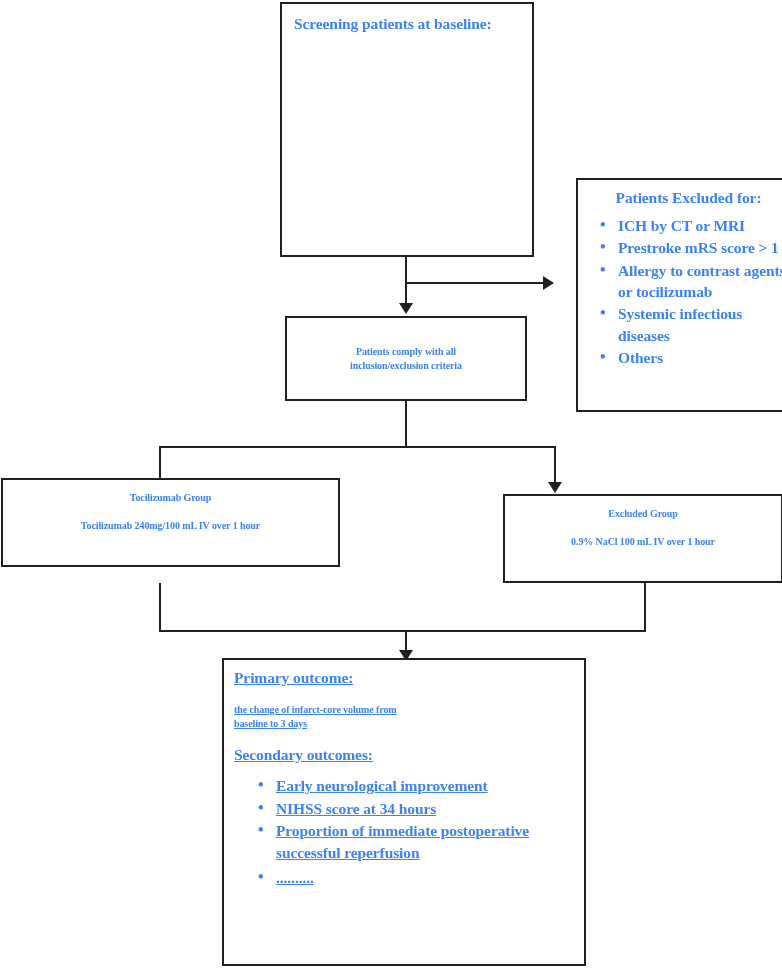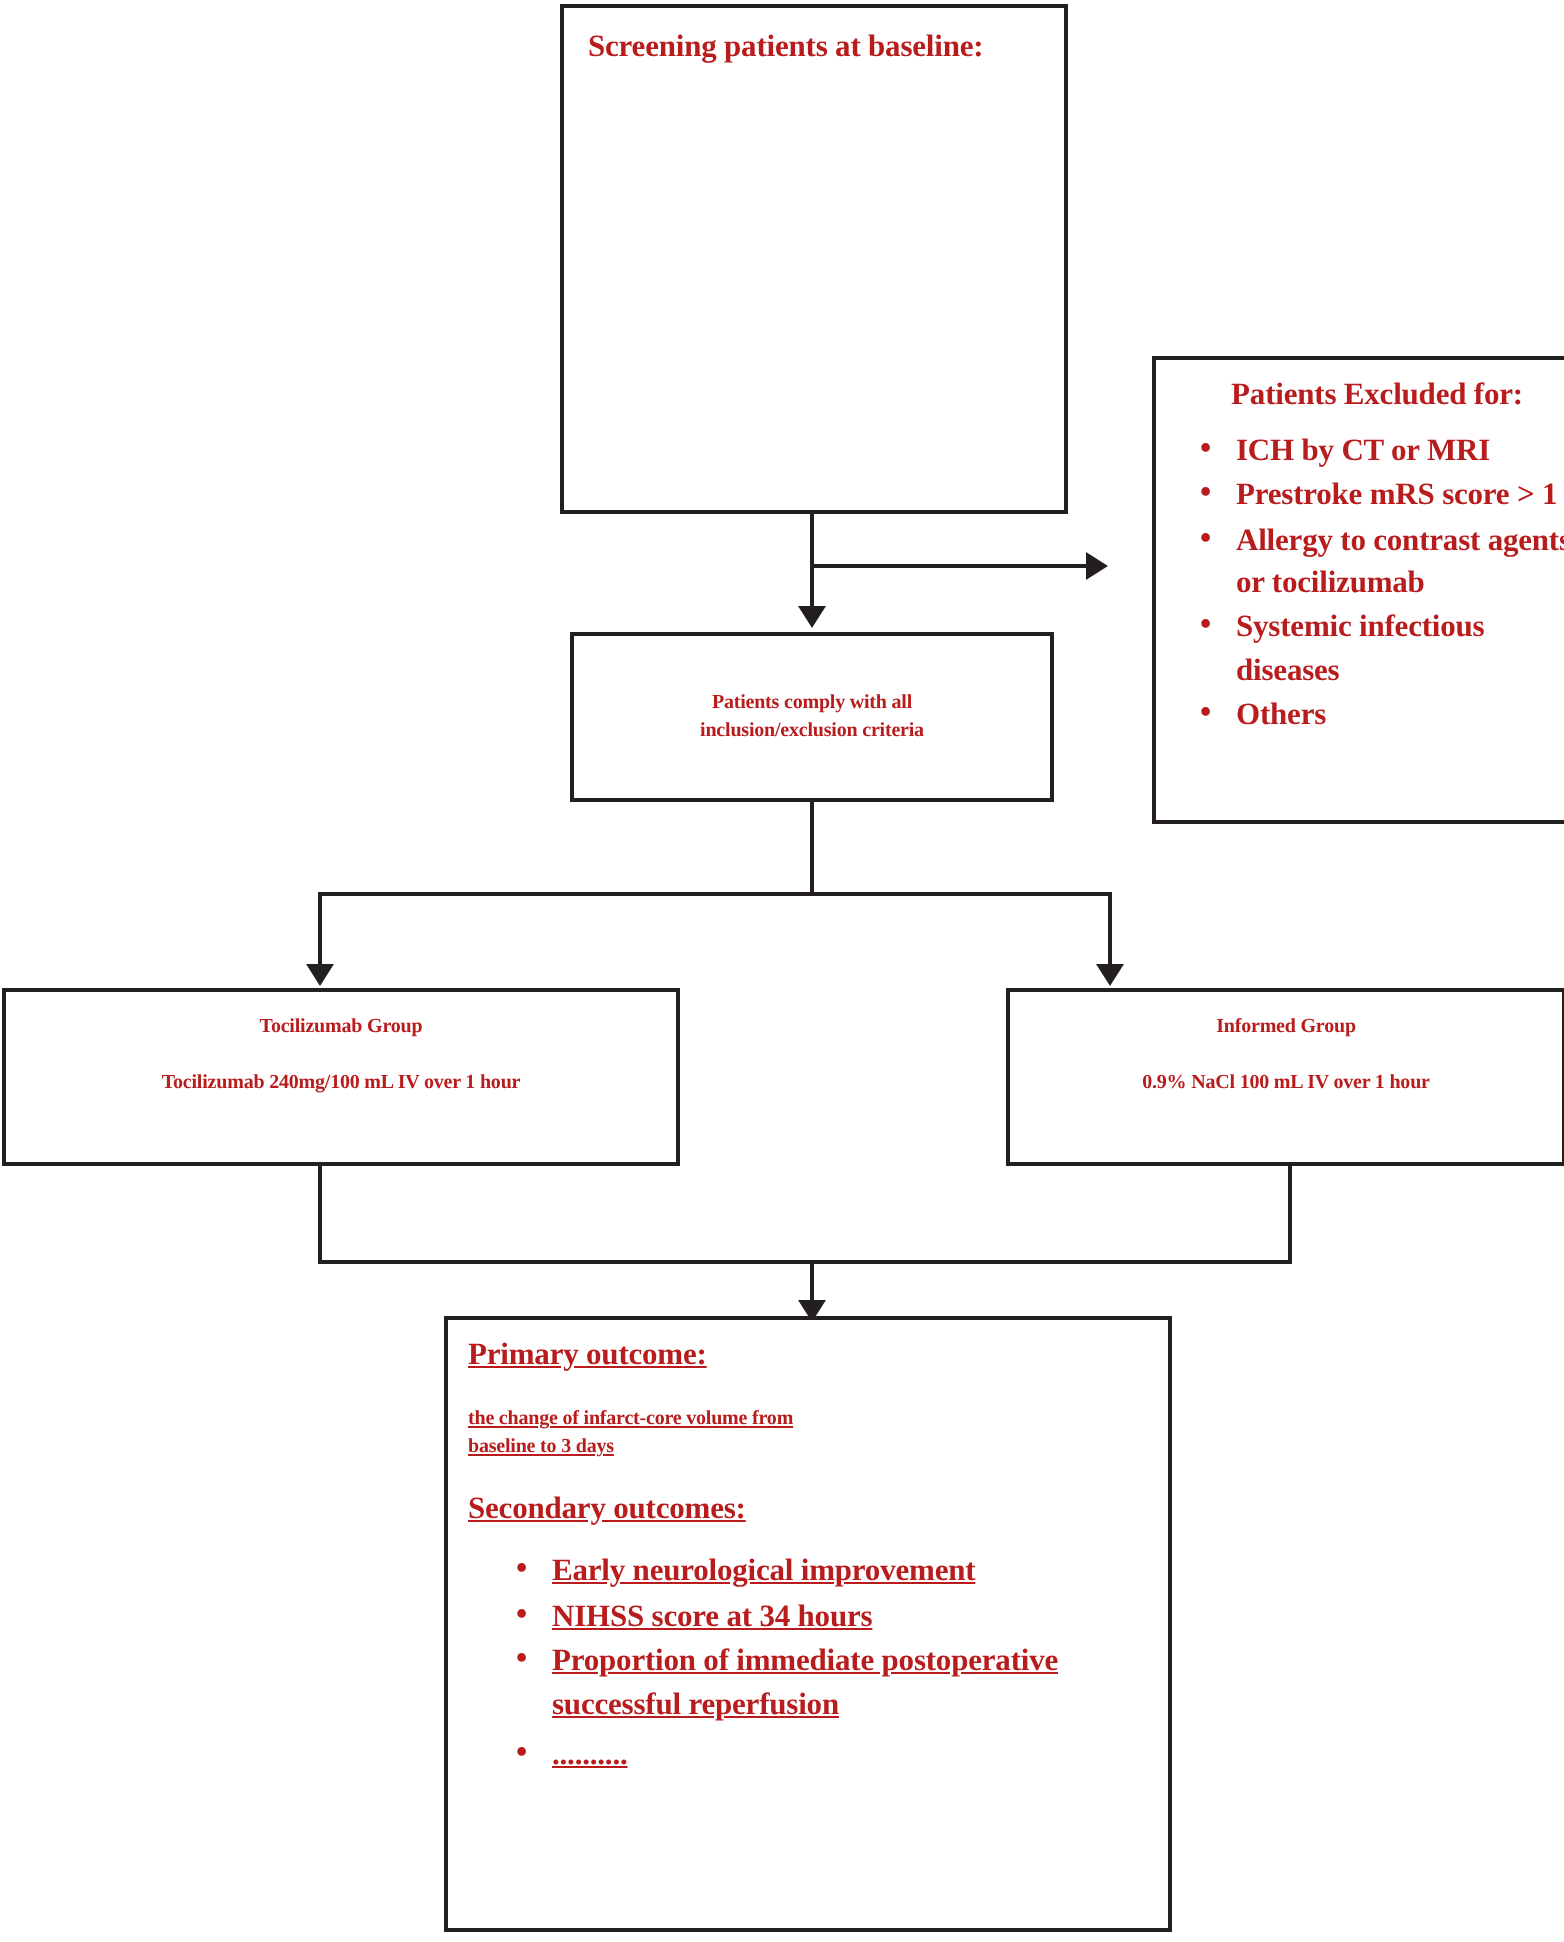--- a/index.html
+++ b/index.html
@@ -7,21 +7,21 @@
     margin: 0;
     padding: 0;
     background: #ffffff;
   }
   #canvas {
     position: relative;
     width: 782px;
     height: 971px;
     background: #ffffff;
     font-family: "Liberation Serif", "DejaVu Serif", serif;
-    color: #b91c1c;
+    color: #3b82f6;
     overflow: hidden;
   }
   .box {
     position: absolute;
     box-sizing: border-box;
     border: 2px solid #231f20;
     background: #ffffff;
   }
   .box-inner {
     padding: 10px 12px;
@@ -128,31 +128,31 @@
     </div>
   </div>
 
   <div class="vline" style="left:405px; top:401px; height:47px;"></div>
   <div class="hline" style="left:159px; top:446px; width:397px;"></div>
   <div class="vline" style="left:159px; top:446px; height:37px;"></div>
   <div class="arrow-down" style="left:153px; top:482px;"></div>
   <div class="vline" style="left:554px; top:446px; height:37px;"></div>
   <div class="arrow-down" style="left:548px; top:482px;"></div>
 
-  <div class="box" style="left:1px; top:494px; width:339px; height:89px;">
+  <div class="box" style="left:1px; top:478px; width:339px; height:89px;">
     <div class="box-inner center" style="padding:11px 4px 0 4px;">
       <div class="para">Tocilizumab Group</div>
       <div class="gap-md"></div>
       <div class="para">Tocilizumab 240mg/100 mL IV over 1 hour</div>
     </div>
   </div>
 
   <div class="box" style="left:503px; top:494px; width:280px; height:89px;">
     <div class="box-inner center" style="padding:11px 4px 0 4px;">
-      <div class="para">Informed Group</div>
+      <div class="para">Excluded Group</div>
       <div class="gap-md"></div>
       <div class="para">0.9% NaCl 100 mL  IV over 1 hour</div>
     </div>
   </div>
 
   <div class="vline" style="left:159px; top:583px; height:49px;"></div>
   <div class="vline" style="left:644px; top:583px; height:49px;"></div>
   <div class="hline" style="left:159px; top:630px; width:487px;"></div>
   <div class="vline" style="left:405px; top:630px; height:28px;"></div>
   <div class="arrow-down" style="left:399px; top:650px;"></div>

